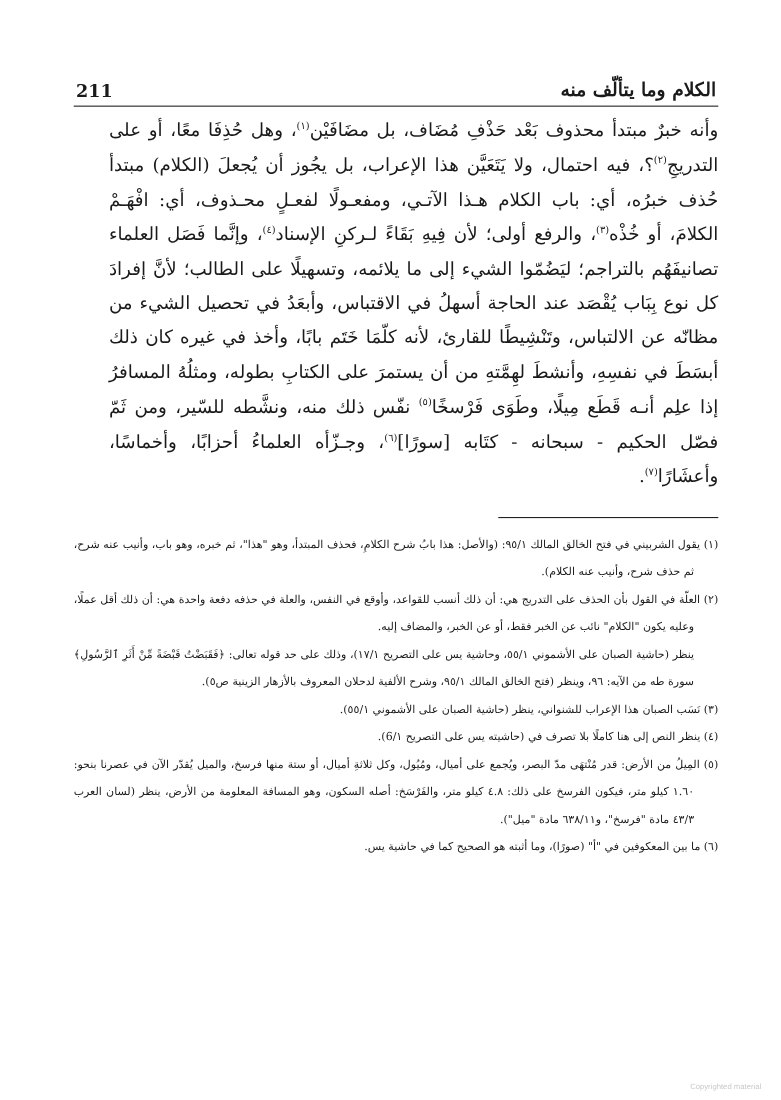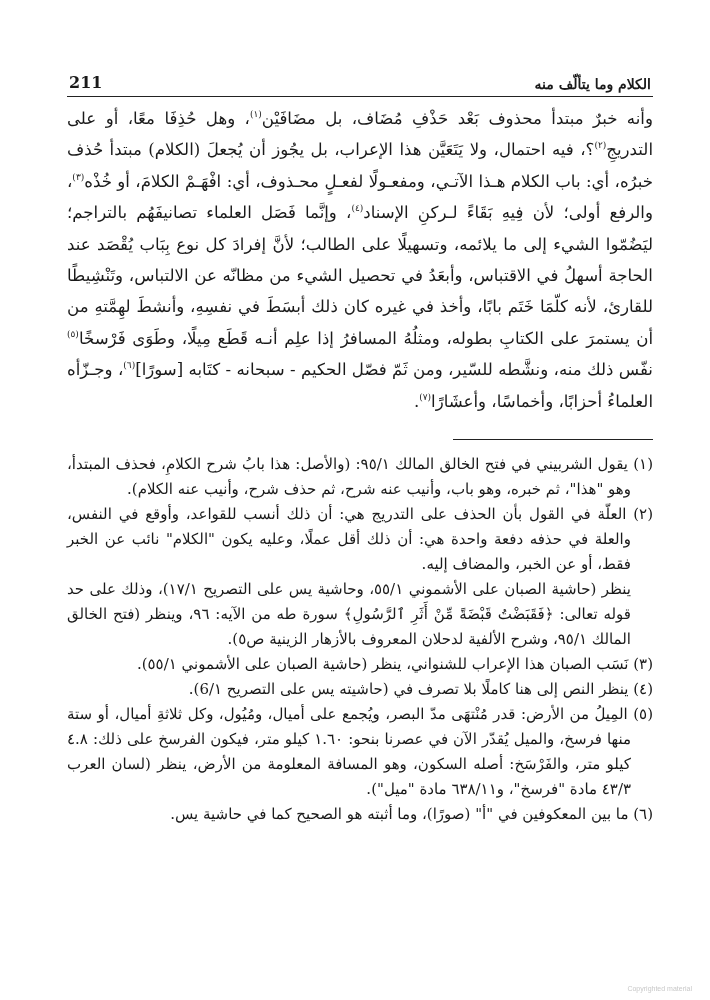--- a/index.html
+++ b/index.html
@@ -7,31 +7,31 @@
     width: 710px; height: 1000px; position: relative; overflow: hidden;
     font-family: "DejaVu Serif", "Liberation Serif", serif;
     color: #1a1a1a;
   }
   .page { position: absolute; left: 67px; top: 62px; width: 586px; direction: rtl; }
   .header {
     display: flex; justify-content: space-between; align-items: flex-end;
     height: 30px; padding: 0 2px 4px 2px;
     border-bottom: 1.5px solid #222;
   }
-  .header .title { font-size: 14px; font-weight: bold; margin-top: 13px; }
+  .header .title { font-size: 17px; font-weight: bold; margin-top: 13px; }
   .header .pagenum { font-size: 16px; font-weight: bold; }
   .body-text {
     margin-top: 6px;
     font-size: 16.6px; line-height: 31.4px;
-    text-align: justify; text-align-last: right;
+    text-align: justify; text-align-last: right; margin-left: 32px;
   }
   .body-text p { margin: 0; }
   sup { font-size: 9px; line-height: 0; vertical-align: super; }
   .sep { width: 200px; border-top: 1.2px solid #222; margin: 22px 0 12px 0; margin-right: 0; }
-  .notes { font-size: 15px; line-height: 25px; }
+  .notes { font-size: 10px; line-height: 25px; }
   .note { margin: 0; text-align: justify; text-align-last: right; padding-right: 22px; text-indent: -22px; }
   .note .cont { display: block; text-indent: 0; }
   .watermark {
     position: absolute; right: 18px; bottom: 8px;
     font-family: "Liberation Sans", sans-serif; font-size: 7px; color: #c8c8c8;
   }
 </style>
 </head>
 <body>
 

